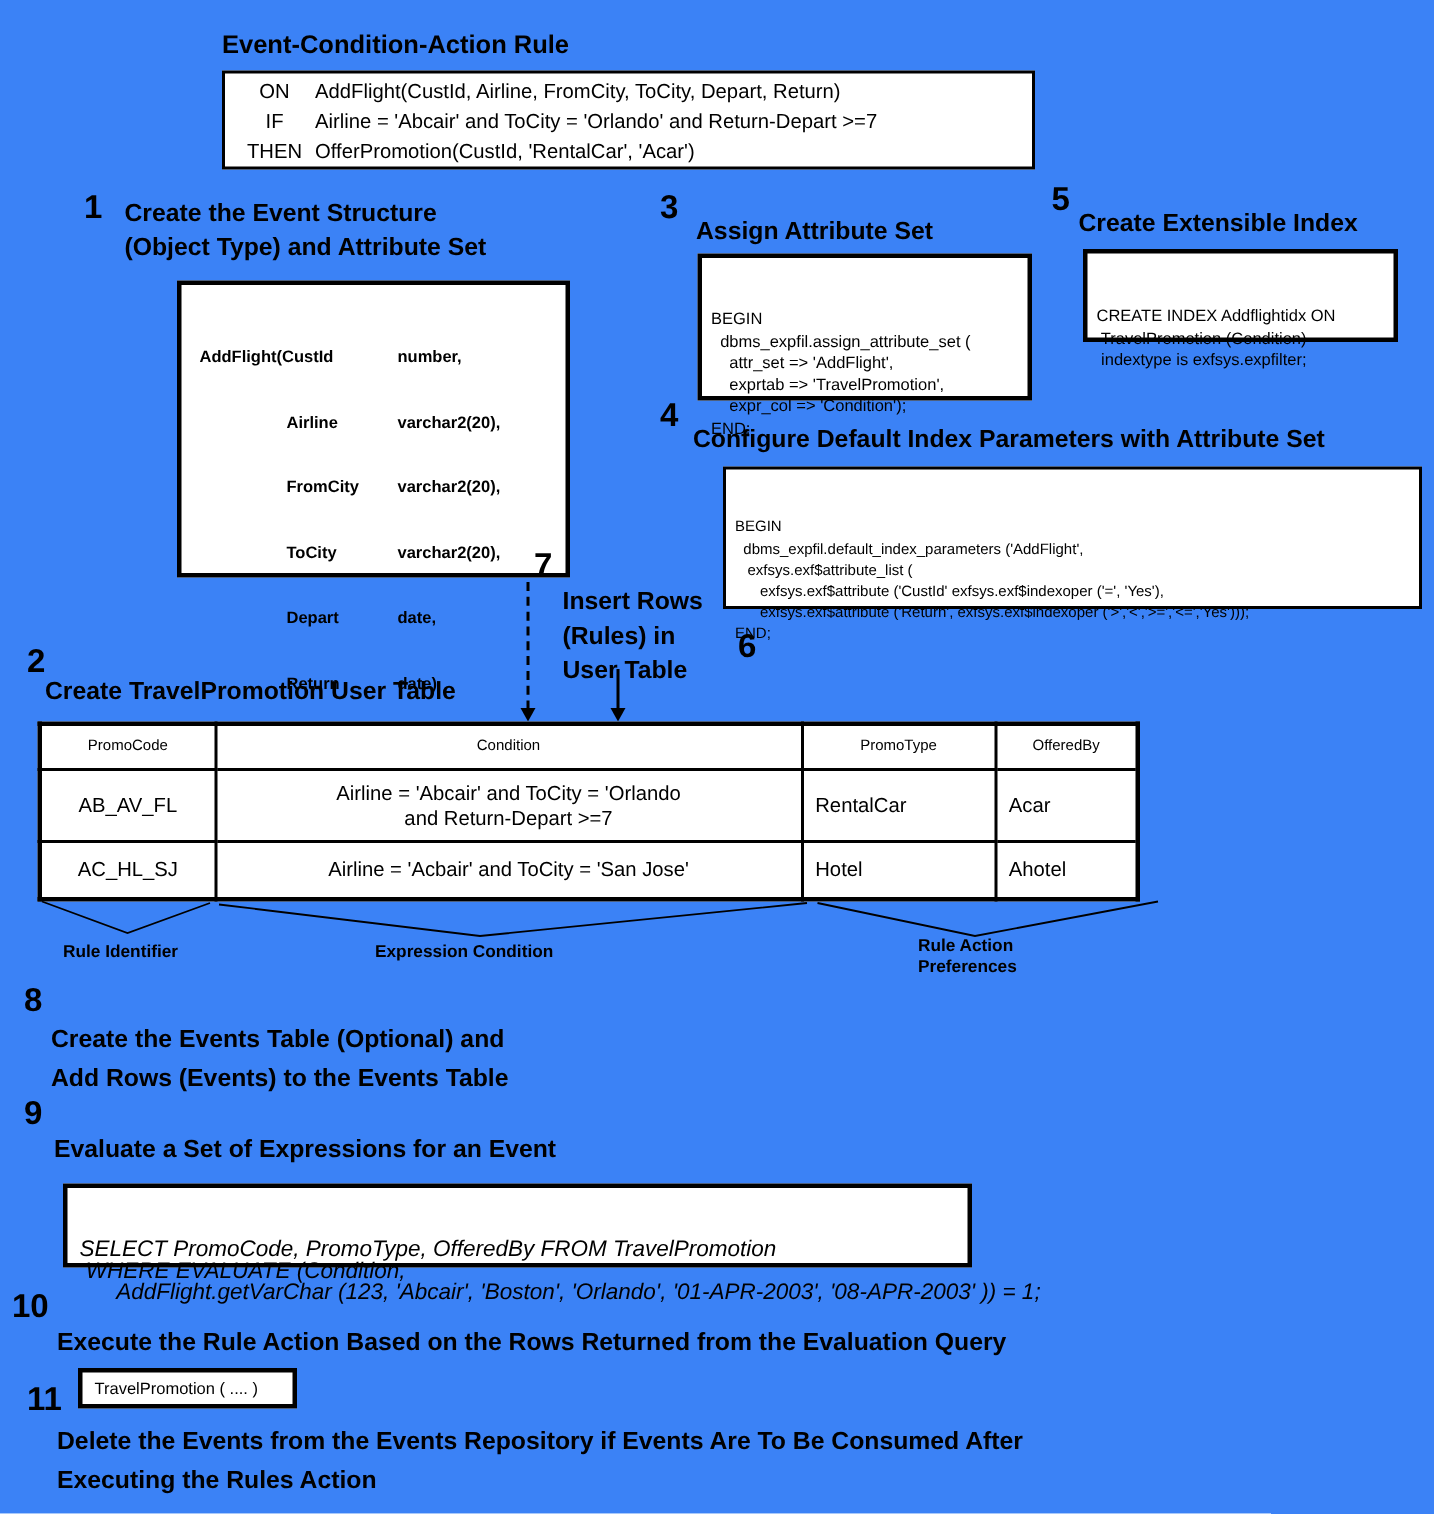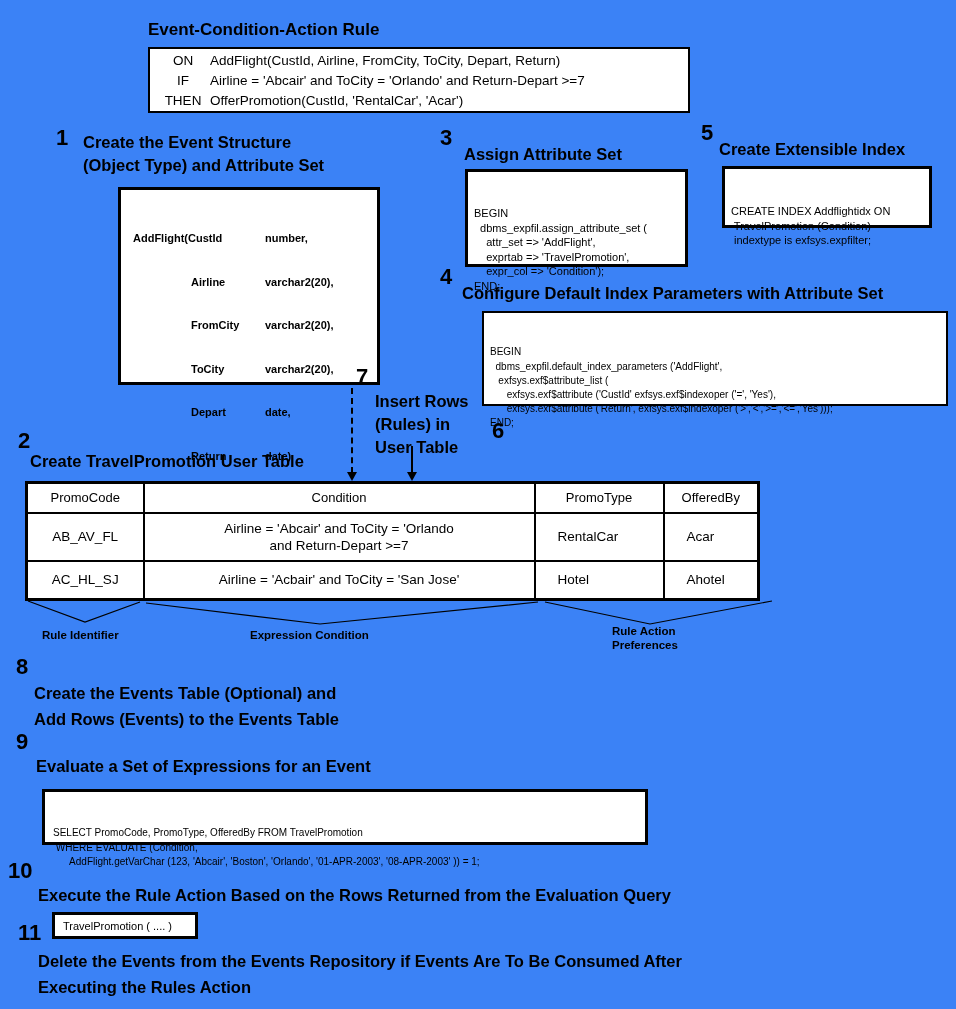--- a/index.html
+++ b/index.html
@@ -9,37 +9,37 @@
   }
   .abs{position:absolute;}
   .title{font-size:17px;font-weight:bold;white-space:nowrap;}
   .stepnum{font-size:22px;font-weight:bold;line-height:22px;}
   .heading{font-size:16.5px;font-weight:bold;line-height:23px;white-space:pre-line;}
   .heading.lh26{line-height:26px;}
   .box{position:absolute;border:3px solid #000;background:#fff;box-sizing:border-box;}
   .box.b2{border-width:2px;}
   .code{font-size:11px;line-height:14.5px;white-space:pre;}
   .code10{font-size:10px;line-height:14.2px;white-space:pre;}
-  .code105{font-size:10px;line-height:14.5px;white-space:pre;}
+  .code105{font-size:15px;line-height:14.5px;white-space:pre;font-style:italic;}
   
   .eca-row{display:flex;font-size:13.5px;line-height:20px;}
   .eca-kw{flex:0 0 54px;}
   
   .prow{display:flex;}
   .pname{flex:0 0 132px;box-sizing:border-box;}
   .pname.ind{padding-left:58px;}
   
   table.utable{position:absolute;border-collapse:collapse;table-layout:fixed;background:#fff;}
   table.utable,table.utable th,table.utable td{border:2px solid #000;}
   table.utable{border:3px solid #000;}
-  table.utable th{font-weight:normal;font-size:13px;text-align:center;}
+  table.utable th{font-weight:normal;font-size:10px;text-align:center;}
   table.utable td{font-size:13.5px;vertical-align:middle;}
   td.ctr{text-align:center;}
   td.cond{text-align:center;white-space:pre-line;line-height:17px;}
-  td.lft{text-align:left;padding-left:22px;}
+  td.lft{text-align:left;padding-left:8px;}
   
   .vdash{position:absolute;width:0;border-left:2px dashed #000;}
   .vsolid{position:absolute;width:0;border-left:2px solid #000;}
   .ahead{position:absolute;width:0;height:0;border-left:5px solid transparent;border-right:5px solid transparent;border-top:9px solid #000;}
   .callout-label{position:absolute;font-size:11.5px;font-weight:bold;line-height:14px;white-space:pre-line;}
   svg.callouts{position:absolute;left:0;top:595px;}
   svg.callouts polyline{fill:none;stroke:#000;stroke-width:1.2;}
 </style>
 </head>
 <body>

